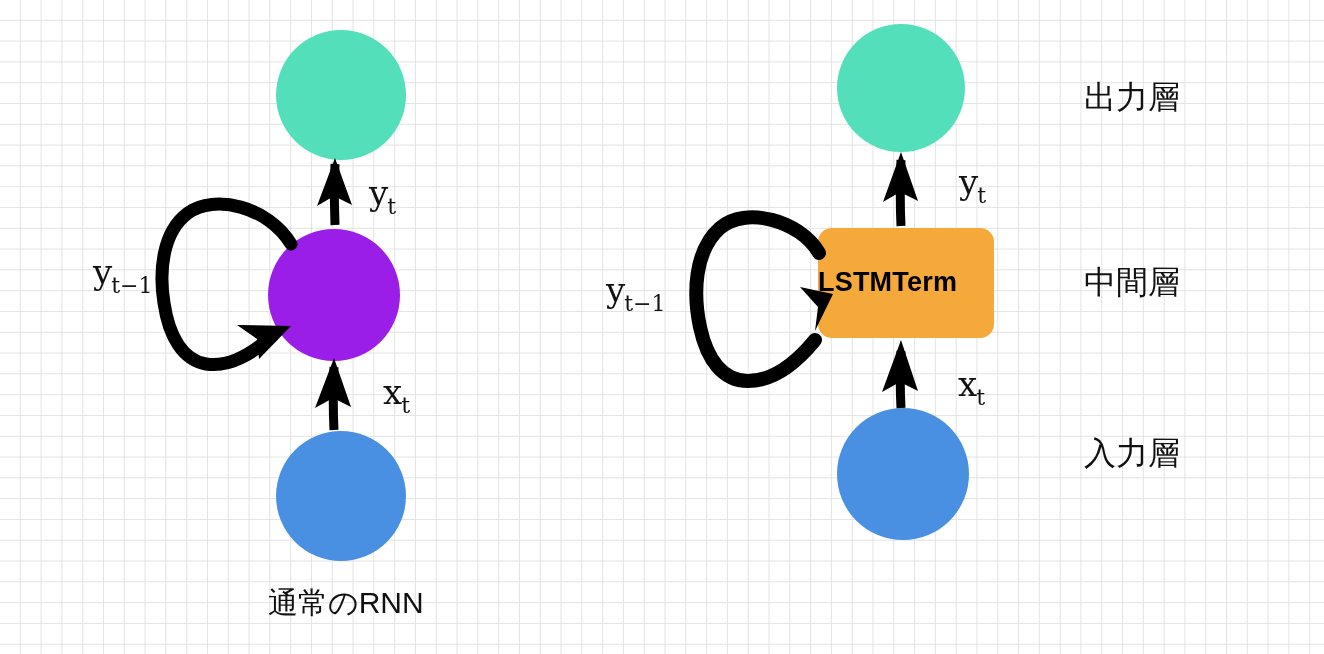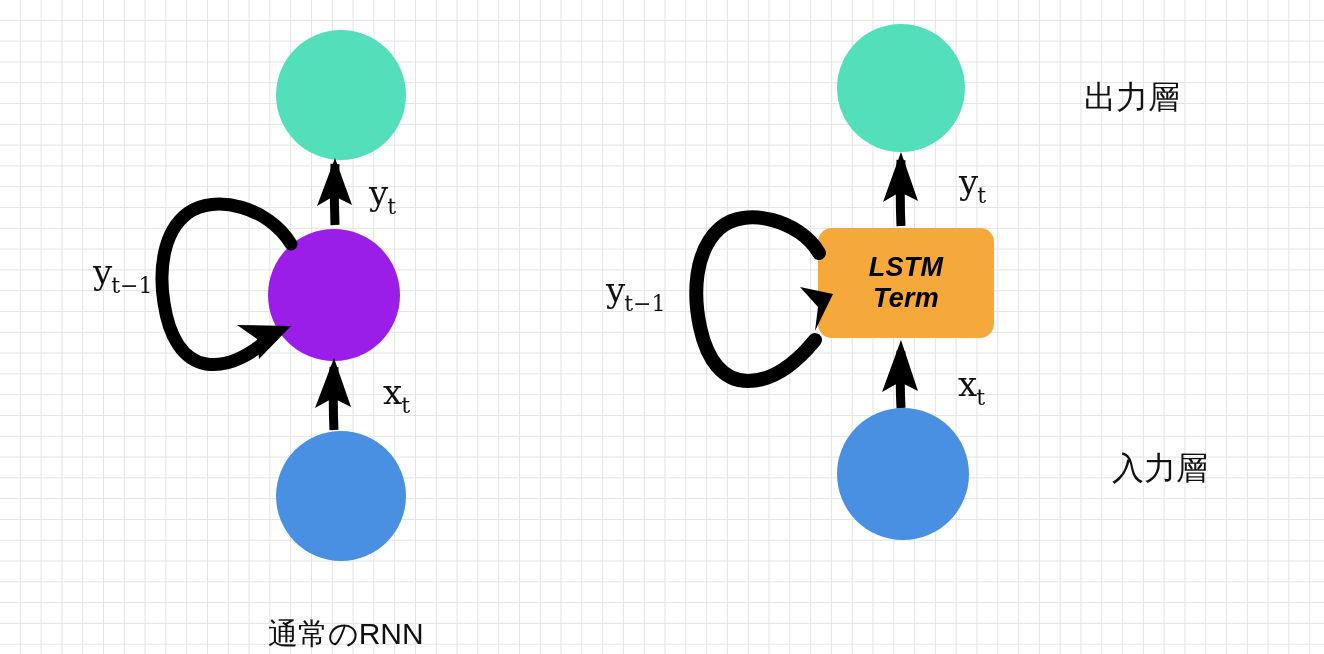--- a/index.html
+++ b/index.html
@@ -31,25 +31,24 @@
     pointer-events: none;
   }
   .node {
     position: absolute;
     border-radius: 50%;
   }
   .block {
     position: absolute;
     border-radius: 14px;
     display: flex;
-    flex-direction: column;
+    flex-direction: row;
     align-items: center;
-    justify-content: center;
+    justify-content: flex-start;
     line-height: 1.15;
-    font-style: italic;
   }
   .block-text {
     font-family: "Liberation Sans", sans-serif;
     font-weight: bold;
     font-size: 27px;
     color: #000000;
     letter-spacing: 0.2px;
   }
   .mathlabel {
     position: absolute;
@@ -162,19 +161,20 @@
   <div class="mathlabel" style="left:958px; top:364px;">
     <span class="base">x</span><span class="sub">t</span>
   </div>
 
   <div class="mathlabel" style="left:606px; top:270px;">
     <span class="base">y</span><span class="sub">t−1</span>
   </div>
 
   <div class="layer-label" style="left:1084px; top:76px;">出力層</div>
 
+  <div class="layer-label" style="left:1084px; top:261px;">中間層</div>
 
-  <div class="layer-label" style="left:1084px; top:447px;margin-left:28px;">入力層</div>
+  <div class="layer-label" style="left:1084px; top:432px;">入力層</div>
 
-  <div class="caption" style="left:268px; top:583px;margin-top:31px;">通常のRNN</div>
+  <div class="caption" style="left:268px; top:583px;">通常のRNN</div>
 
 
 </div>
 
 </body></html>

